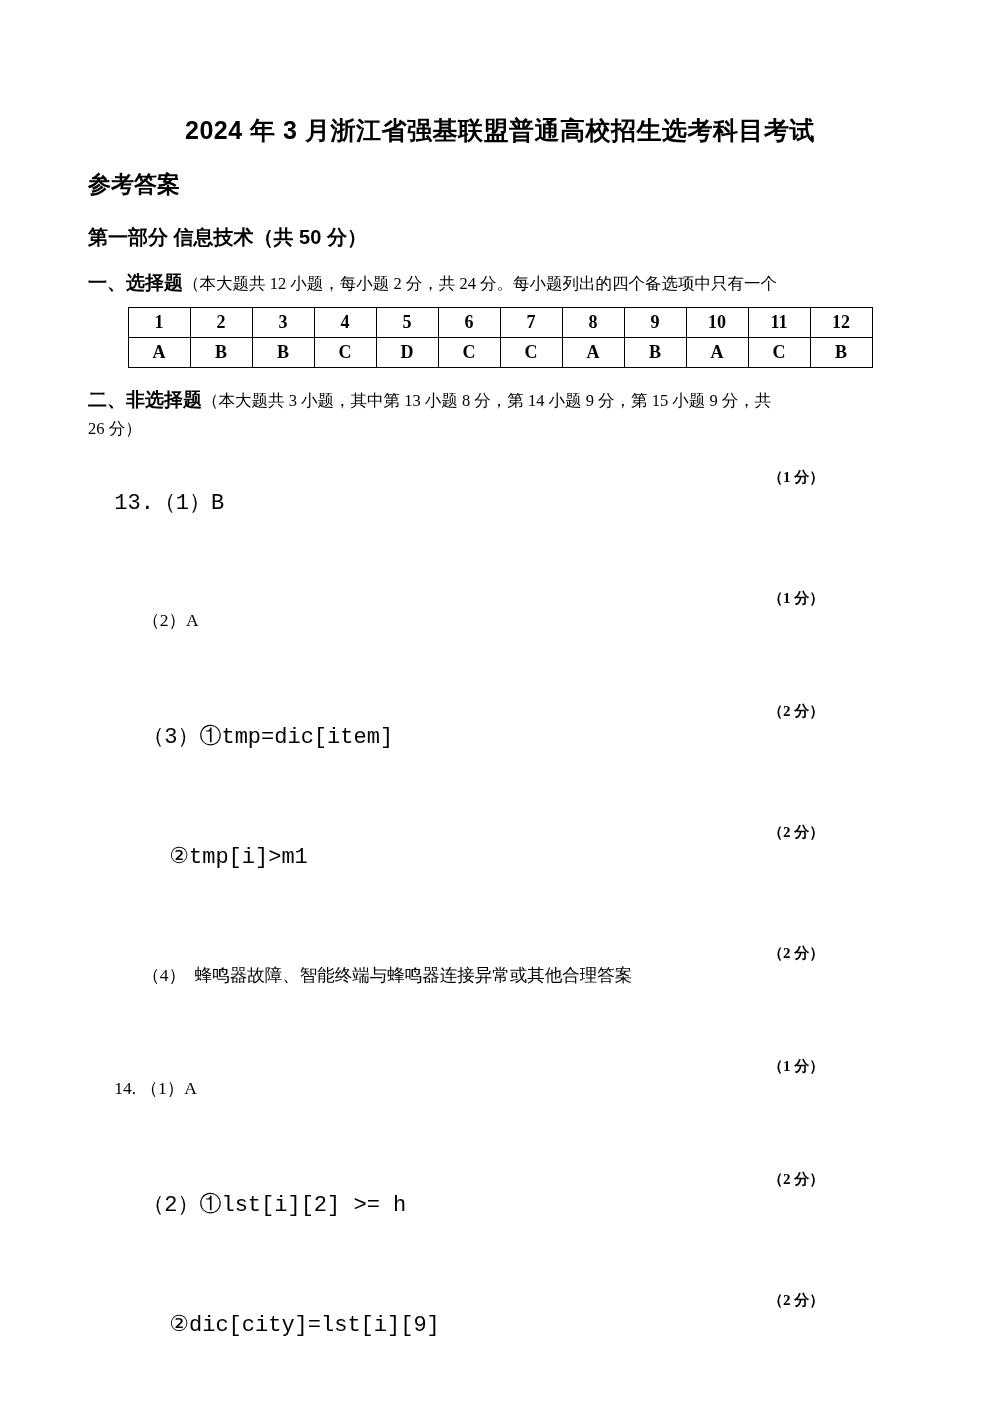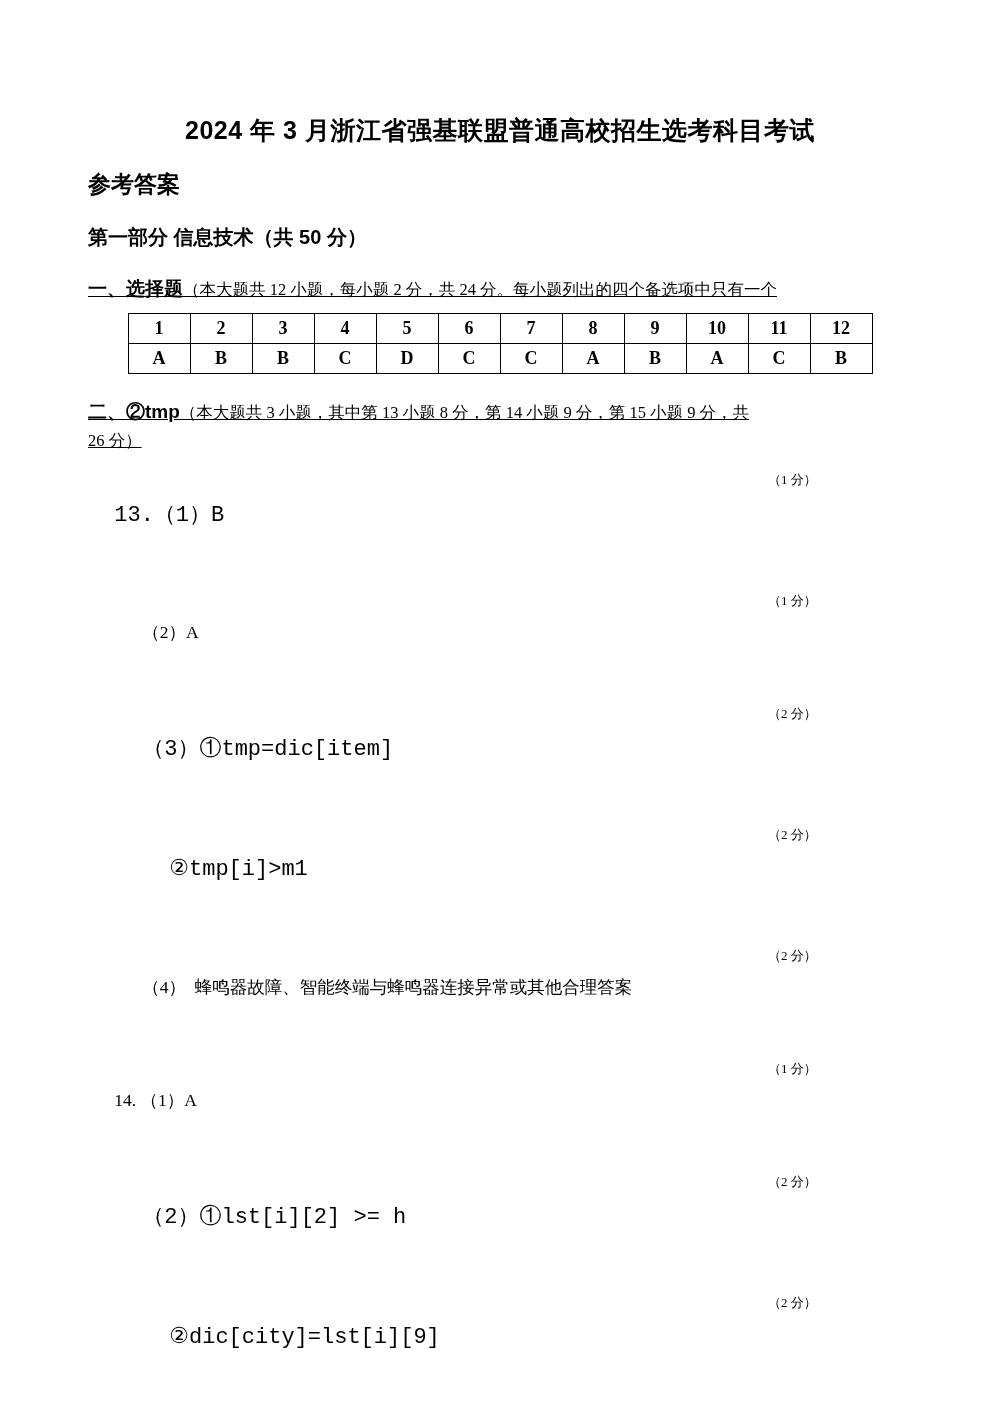--- a/index.html
+++ b/index.html
@@ -39,25 +39,24 @@
     margin-top: 22px;
   }
   .title3 {
     text-align: left;
     font-family: "Liberation Sans", sans-serif;
     font-weight: bold;
     font-size: 20px;
     margin-top: 24px;
   }
   .section-head {
-    margin-top: 23px;
+    margin-top: 17px;
     font-size: 18px;
     line-height: 1.55;
     text-align: justify;
-    text-decoration: underline;
   }
   .section-head .bold {
     font-family: "Liberation Sans", sans-serif;
     font-weight: bold;
     font-size: 19px;
   }
   .section-head .small {
     font-size: 16.5px;
   }
   table.answers {
@@ -85,23 +84,24 @@
     display: block;
     white-space: pre;
   }
   .mono {
     font-family: "Liberation Mono", "DejaVu Sans Mono", monospace;
     font-size: 22px;
   }
   .score {
     position: absolute;
     left: 680px;
-    top: 0;
-    font-size: 13px;
+    top: 8px;
+    font-size: 15px;
     white-space: pre;
+    font-weight: bold;
   }
   .indent0 { padding-left: 0px; }
   .indent1 { padding-left: 28px; }
   .indent2 { padding-left: 55px; }
 </style>
 </head>
 <body>
 
 <div class="page">
 
@@ -140,21 +140,21 @@
       <td>A</td>
       <td>B</td>
       <td>A</td>
       <td>C</td>
       <td>B</td>
     </tr>
   </tbody>
     </table>
 
   <div class="section-head">
-    <span class="bold">二、②tmp</span><span class="small">（本大题共 3 小题，其中第 13 小题 8 分，第 14 小题 9 分，第 15 小题 9 分，共</span><br>
+    <span class="bold">二、非选择题</span><span class="small">（本大题共 3 小题，其中第 13 小题 8 分，第 14 小题 9 分，第 15 小题 9 分，共</span><br>
     <span class="small">26 分）</span>
   </div>
 
   <div class="qlist">
 
     <div class="row indent0">
       <span class="mono">13.（1）B</span>
       <span class="score">（1 分）</span>
     </div>
 

